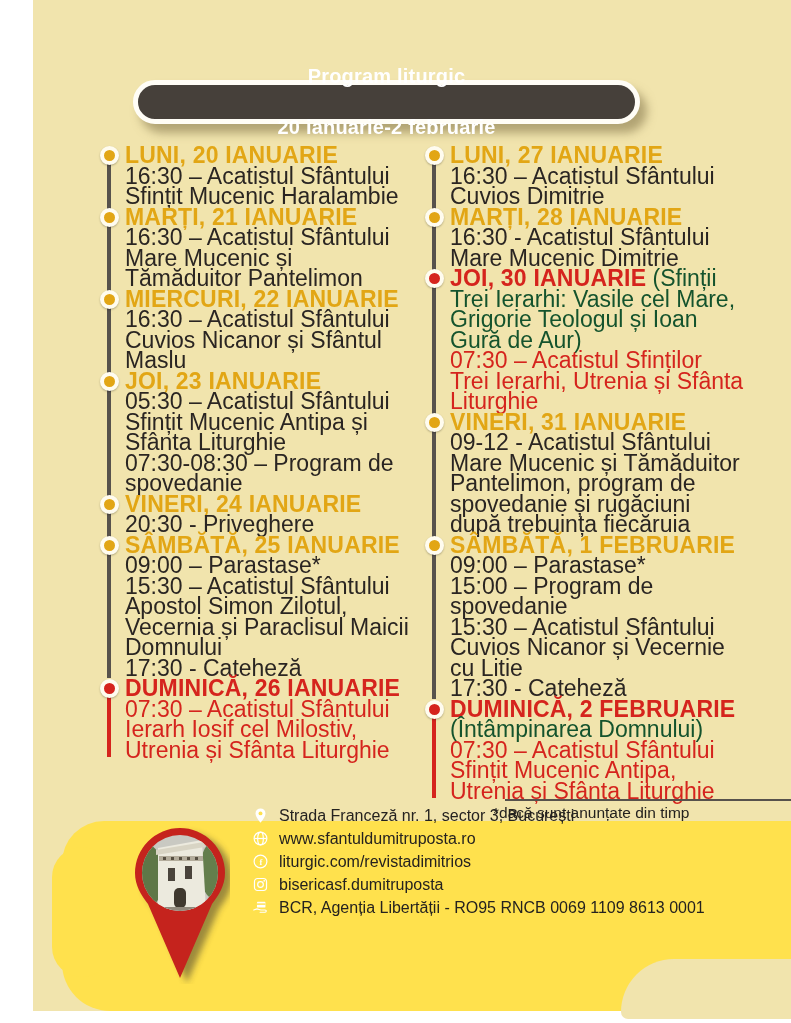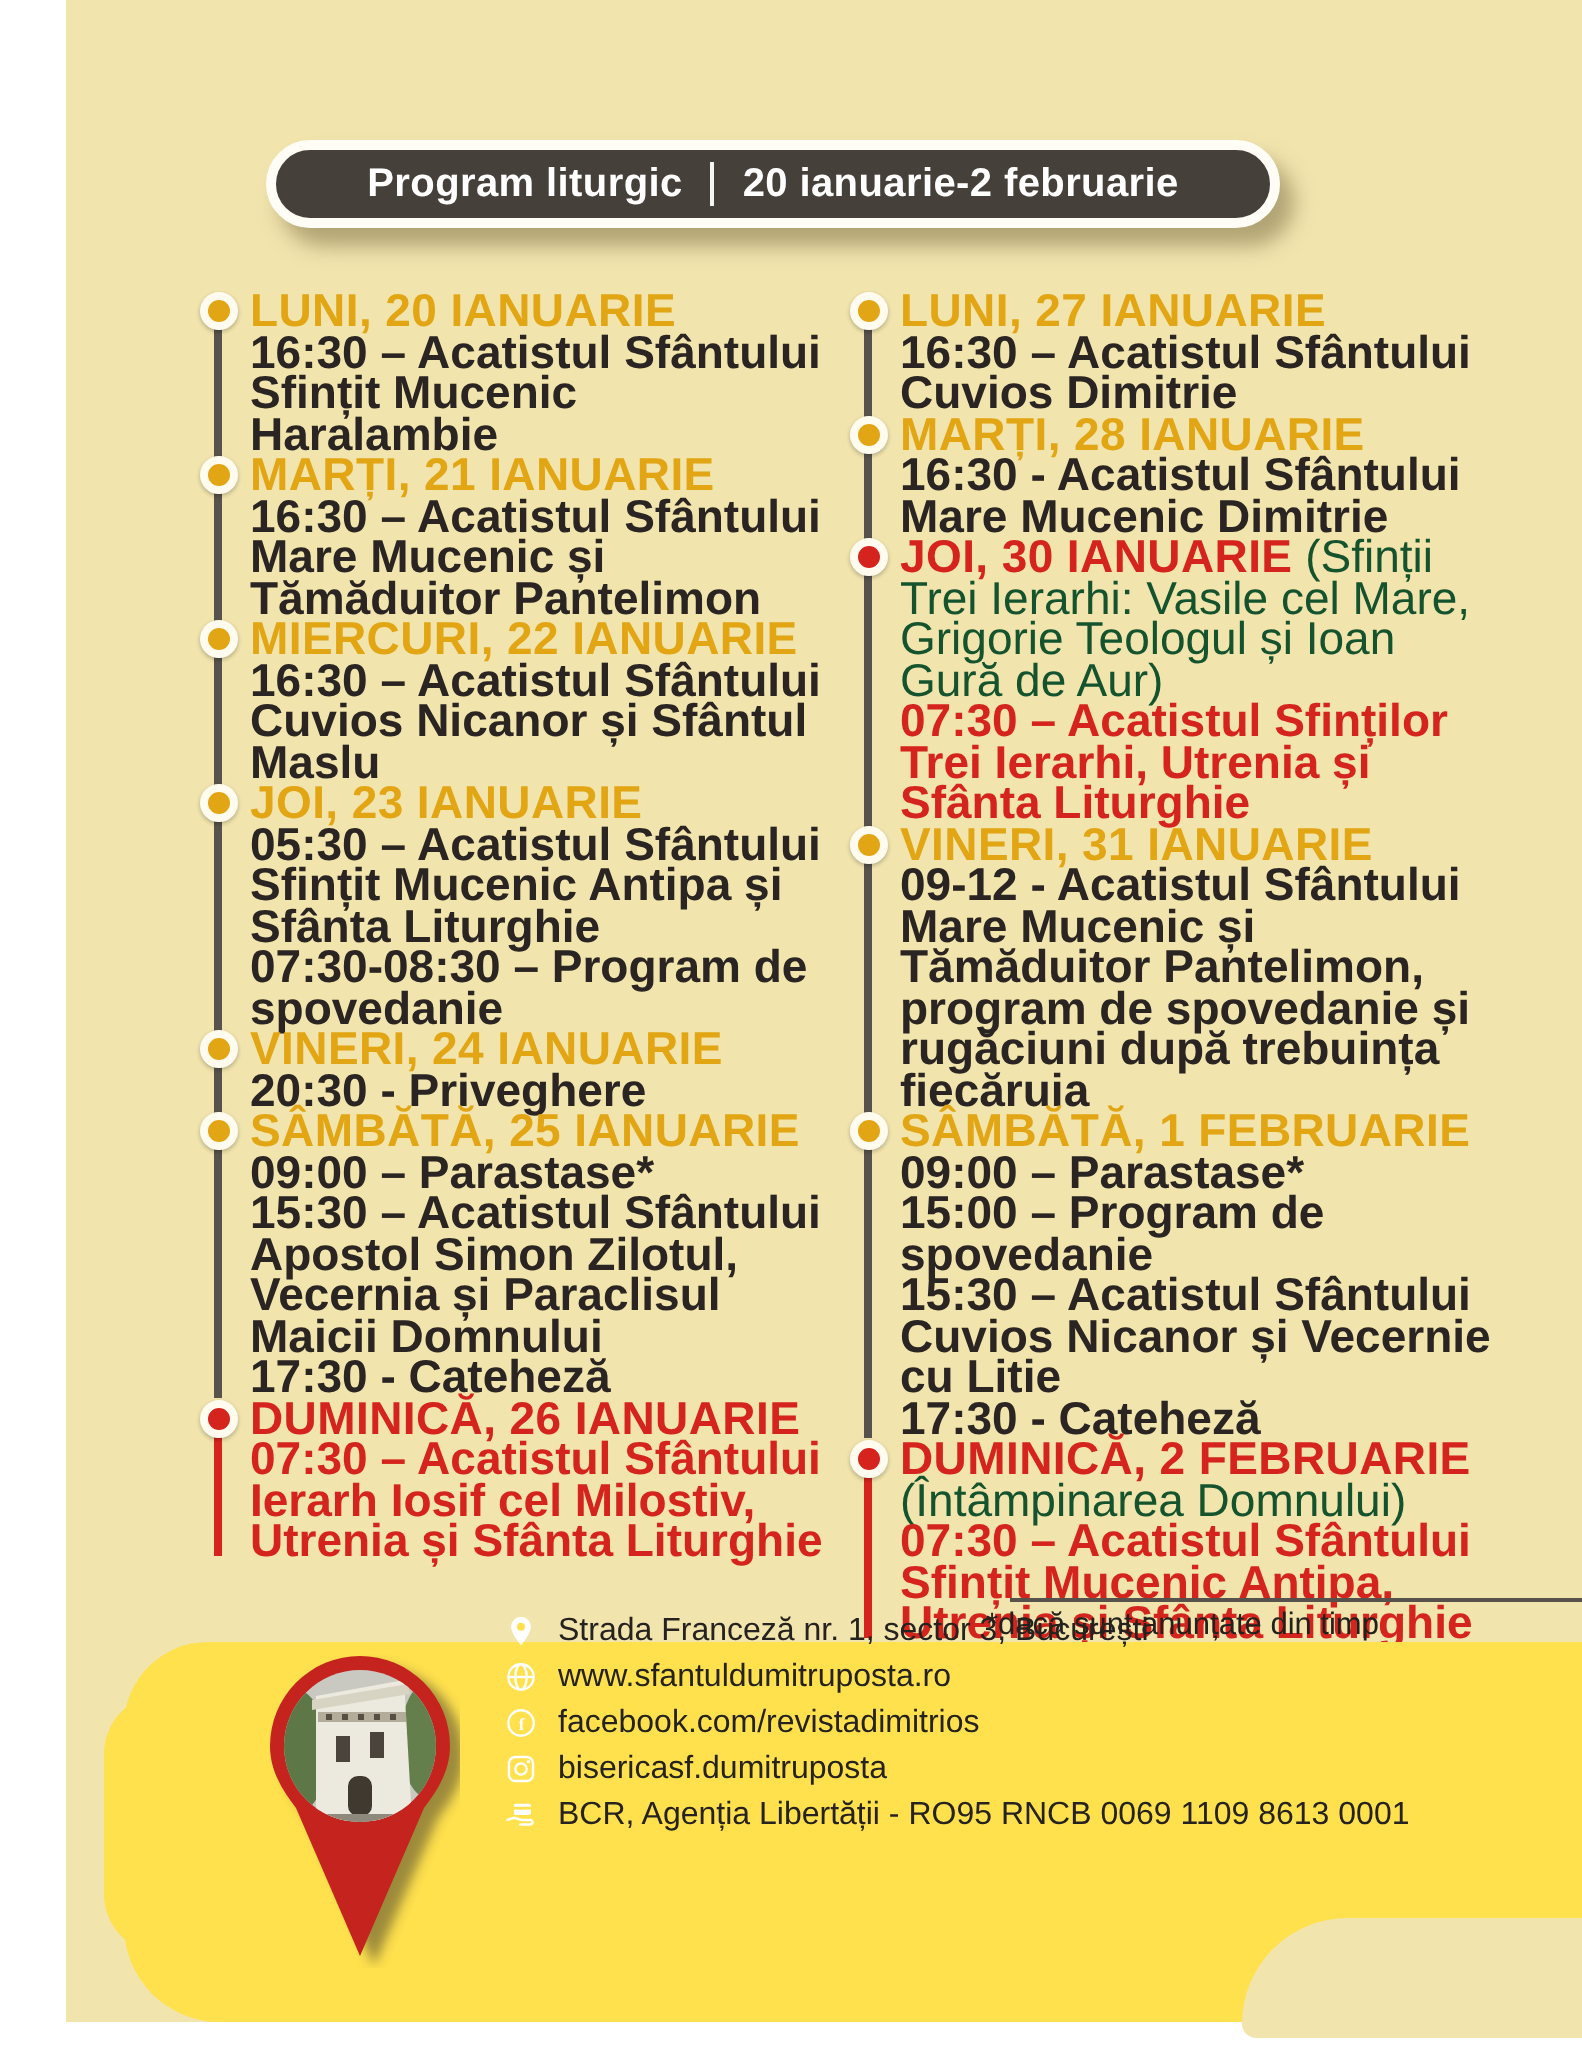--- a/index.html
+++ b/index.html
@@ -5,24 +5,25 @@
   html,body{margin:0;padding:0;}
   body{
     width:791px;height:1023px;position:relative;background:#ffffff;
     font-family:"Liberation Sans", sans-serif;overflow:hidden;
   }
   #page{position:absolute;inset:0;width:791px;height:1023px;background:#fff;}
   .paper{position:absolute;left:33px;top:0;width:758px;height:1011px;background:#f1e4ad;}
 
   
   .header-pill{
-    position:absolute;left:133px;top:70px;width:497px;height:34px;
+    position:absolute;left:133px;top:80px;width:497px;height:34px;
     background:#46403a;border:5px solid #fffdf6;border-radius:28px;
     display:flex;align-items:center;justify-content:center;gap:14px;
     box-shadow:7px 9px 10px rgba(125,112,70,.55);
+    flex-direction:column;
   }
   .header-title{color:#fff;font-weight:bold;font-size:20px;letter-spacing:.2px;}
   .header-sep{width:2px;height:22px;background:#fff;opacity:.95;}
 
   
   .col{position:absolute;top:145px;}
   #col-left{left:97px;width:316px;}
   #col-right{left:422px;width:324px;}
 
   .entry{position:relative;padding-left:28px;font-size:23px;line-height:20.5px;color:#2a2522;}
@@ -30,21 +31,21 @@
   .entry.first::before{top:9px;}
   .entry.last::before{background:#d5241d;top:9px;bottom:3px;}
   .dot{
     position:absolute;left:3px;top:1px;width:11px;height:11px;border-radius:50%;
     background:#e2a615;border:4px solid #fffcef;box-shadow:0 1px 2px rgba(0,0,0,.25);z-index:2;
   }
   .entry-red .dot{background:#d5241d;}
   .day{font-weight:bold;color:#e2a615;letter-spacing:.2px;}
   .entry-red .day{color:#d5241d;}
   .day-suffix{color:#14532d;}
-  .event{margin:0;font-weight:bold;}
+  .event{margin:0;}
   .event.red{color:#d5241d;}
 
   
   .footnote-rule{position:absolute;left:505px;top:799px;width:286px;height:2px;background:#57524c;}
   .footnote{position:absolute;left:493px;top:804px;font-size:15.5px;color:#23211e;}
 
   
   .brush{
     position:absolute;left:62px;top:821px;width:729px;height:190px;background:#ffe14d;
     border-radius:42px 0 0 48px;
@@ -207,21 +208,21 @@
       </span>
       <span class="contact-text">www.sfantuldumitruposta.ro</span>
     </div>
     <div class="contact-row">
       <span class="contact-icon">
         <svg viewBox="0 0 24 24">
             <circle cx="12" cy="12" r="9" fill="none" stroke="#fff" stroke-width="1.7"></circle>
             <text x="12.5" y="17" font-size="12" font-weight="bold" fill="#fff" text-anchor="middle" font-family="Liberation Serif, serif">f</text>
           </svg>
       </span>
-      <span class="contact-text">facebook.com/revistadimitrios</span>
+      <span class="contact-text">liturgic.com/revistadimitrios</span>
     </div>
     <div class="contact-row">
       <span class="contact-icon">
         <svg viewBox="0 0 24 24" fill="none" stroke="#fff" stroke-width="1.7">
             <rect x="3.5" y="3.5" width="17" height="17" rx="4.5"></rect>
             <circle cx="12" cy="12" r="4"></circle>
             <circle cx="17.2" cy="6.8" r="1.2" fill="#fff" stroke="none"></circle>
           </svg>
       </span>
       <span class="contact-text">bisericasf.dumitruposta</span>

